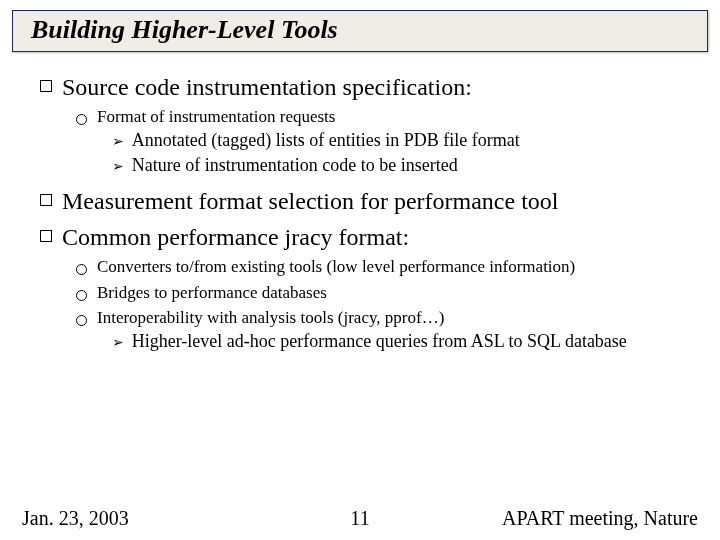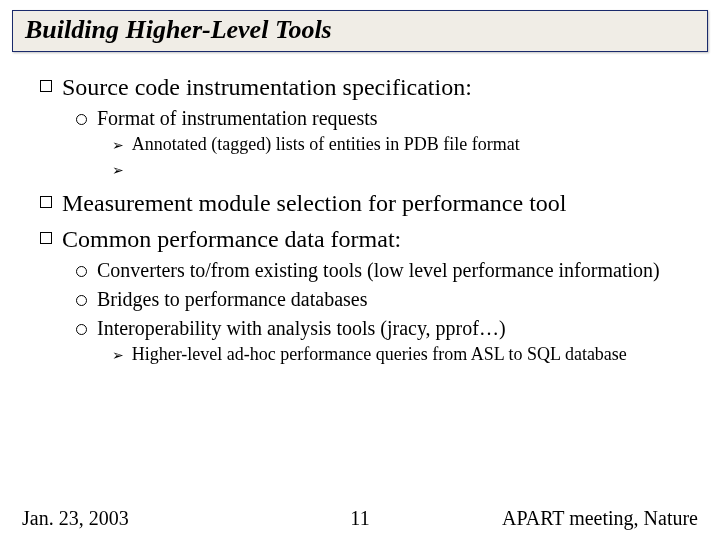--- a/index.html
+++ b/index.html
@@ -10,21 +10,21 @@
     font-family: "Times New Roman", Times, serif;
     color: #000000;
     position: relative;
     overflow: hidden;
   }
   .title-bar {
     margin: 10px 12px 0 12px;
     border: 1px solid #1a2a6b;
     background: #f0ede6;
     box-shadow: 1px 1px 2px rgba(0,0,0,0.25);
-    padding: 4px 10px 6px 12px;
+    padding: 4px 10px 6px 18px;
   }
   .title-text {
     font-size: 26px;
     font-style: italic;
     font-weight: bold;
     color: #000;
   }
   .content {
     padding: 14px 28px 0 40px;
   }
@@ -64,21 +64,21 @@
     flex-shrink: 0;
   }
   .bullet-arrow {
     font-size: 14px;
     margin-top: 4px;
     margin-right: 8px;
     flex-shrink: 0;
     font-family: Arial, sans-serif;
   }
   .text-l1 { font-size: 24px; line-height: 1.25; }
-  .text-l2 { font-size: 20px; line-height: 1.25; }
+  .text-l2 { font-size: 17px; line-height: 1.25; }
   .text-l3 { font-size: 18px; line-height: 1.25; }
   .footer {
     position: absolute;
     bottom: 10px;
     left: 0;
     width: 100%;
     padding: 0 22px;
     display: flex;
     justify-content: space-between;
     align-items: center;
@@ -105,30 +105,31 @@
     <span class="text-l2">Format of instrumentation requests</span>
   </div>
 
   <div class="row-l3">
     <span class="bullet-arrow">➢</span>
     <span class="text-l3">Annotated (tagged) lists of entities in PDB file format</span>
   </div>
 
   <div class="row-l3">
     <span class="bullet-arrow">➢</span>
+    <span class="text-l3">Nature of instrumentation code to be inserted</span>
   </div>
 
   <div class="row-l1" style="margin-top:10px;">
     <span class="bullet-box"></span>
-    <span class="text-l1">Measurement module selection for performance tool</span>
+    <span class="text-l1">Measurement format selection for performance tool</span>
   </div>
 
   <div class="row-l1">
     <span class="bullet-box"></span>
-    <span class="text-l1">Common performance data format:</span>
+    <span class="text-l1">Common performance jracy format:</span>
   </div>
 
   <div class="row-l2">
     <span class="bullet-circle"></span>
     <span class="text-l2">Converters to/from existing tools (low level performance information)</span>
   </div>
 
   <div class="row-l2">
     <span class="bullet-circle"></span>
     <span class="text-l2">Bridges to performance databases</span>

